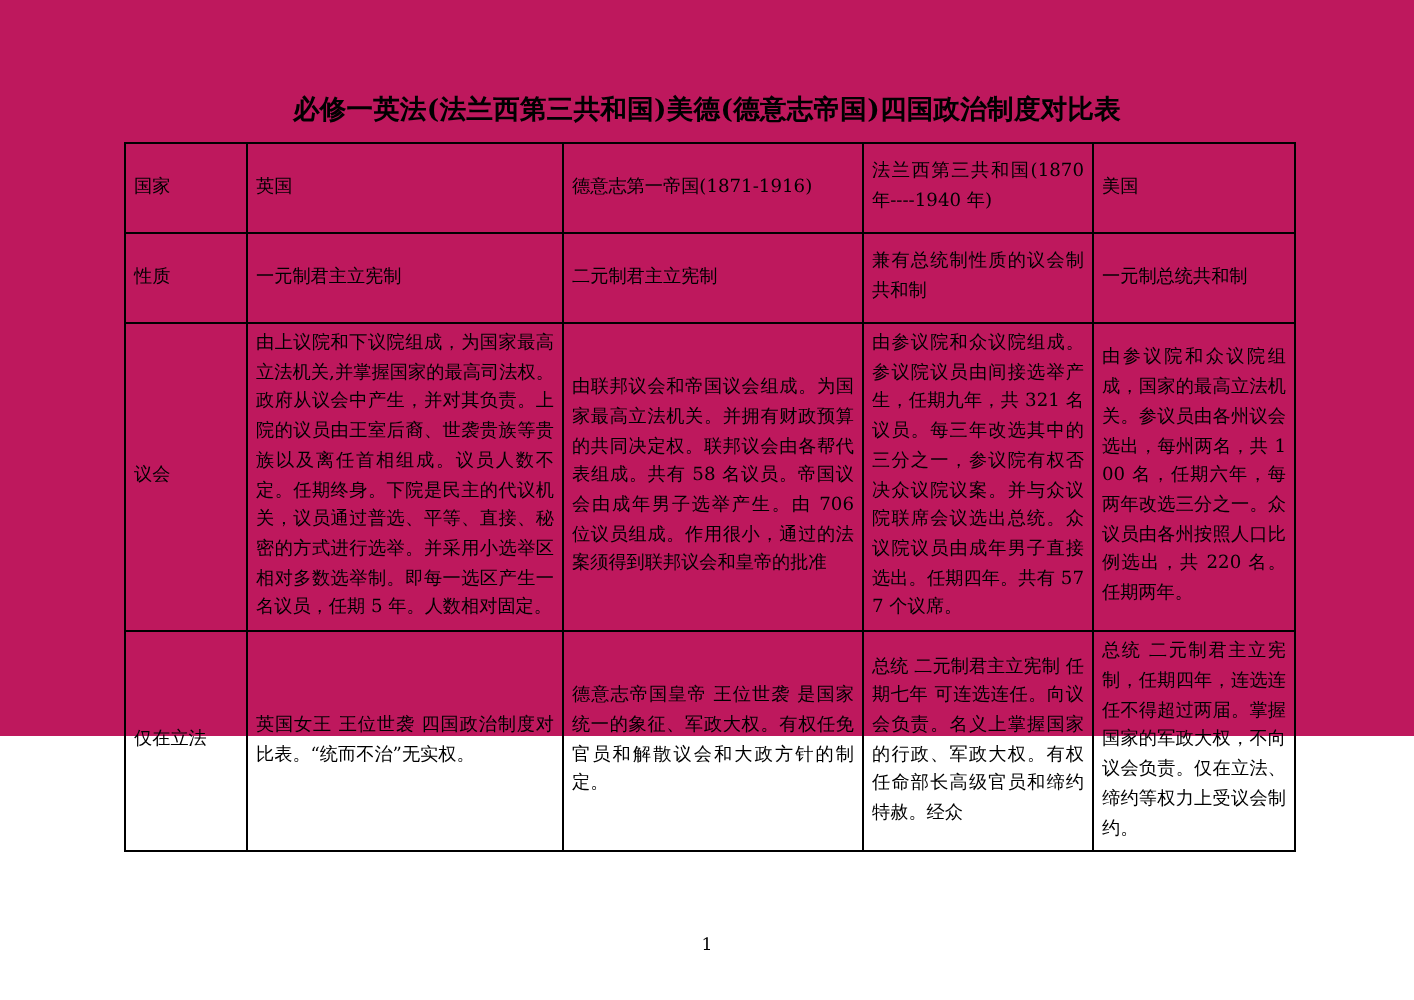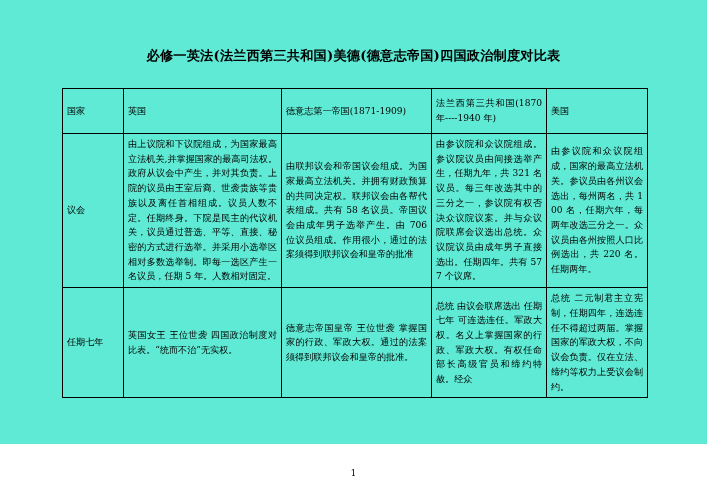--- a/index.html
+++ b/index.html
@@ -10,38 +10,38 @@
     width: 707px;
     height: 500px;
     background: #ffffff;
     font-family: "DejaVu Serif", "Liberation Serif", serif;
     color: #000000;
     overflow: hidden;
   }
   .page {
     position: relative;
     width: 707px;
-    height: 444px;
-    background: #5eead4;
+    height: 368px;
+    background: #be185d;
     box-sizing: border-box;
   }
   .doc-title {
     position: absolute;
     top: 47px;
     left: 0;
     width: 707px;
     text-align: center;
     font-size: 13.2px;
     font-weight: bold;
     letter-spacing: 0.2px;
     line-height: 1.3;
   }
   .table-wrap {
     position: absolute;
-    top: 88px;
+    top: 71px;
     left: 62px;
     width: 585px;
   }
   table.cmp {
     border-collapse: collapse;
     table-layout: fixed;
     width: 585px;
   }
   table.cmp td {
     border: 1px solid #000000;
@@ -107,39 +107,46 @@
         <col class="c0">
           <col class="c1">
           <col class="c2">
           <col class="c3">
           <col class="c4">
       </colgroup>
       <tbody>
         <tr>
           <td class="head rowlabel">国家</td>
           <td class="head">英国</td>
-          <td class="head">德意志第一帝国(1871-1909)</td>
+          <td class="head">德意志第一帝国(1871-1916)</td>
           <td class="head">法兰西第三共和国(1870 年----1940 年)</td>
           <td class="head">美国</td>
         </tr>
 
+        <tr>
+          <td class="nature rowlabel">性质</td>
+          <td class="nature">一元制君主立宪制</td>
+          <td class="nature">二元制君主立宪制</td>
+          <td class="nature">兼有总统制性质的议会制共和制</td>
+          <td class="nature">一元制总统共和制</td>
+        </tr>
 
         <tr>
           <td class="rowlabel">议会</td>
           <td class="body-cell">由上议院和下议院组成，为国家最高立法机关,并掌握国家的最高司法权。政府从议会中产生，并对其负责。上院的议员由王室后裔、世袭贵族等贵族以及离任首相组成。议员人数不定。任期终身。下院是民主的代议机关，议员通过普选、平等、直接、秘密的方式进行选举。并采用小选举区相对多数选举制。即每一选区产生一名议员，任期 5 年。人数相对固定。</td>
           <td class="body-cell">由联邦议会和帝国议会组成。为国家最高立法机关。并拥有财政预算的共同决定权。联邦议会由各帮代表组成。共有 58 名议员。帝国议会由成年男子选举产生。由 706 位议员组成。作用很小，通过的法案须得到联邦议会和皇帝的批准</td>
           <td class="body-cell">由参议院和众议院组成。参议院议员由间接选举产生，任期九年，共 321 名议员。每三年改选其中的三分之一，参议院有权否决众议院议案。并与众议院联席会议选出总统。众议院议员由成年男子直接选出。任期四年。共有 577 个议席。</td>
           <td class="body-cell">由参议院和众议院组成，国家的最高立法机关。参议员由各州议会选出，每州两名，共 100 名，任期六年，每两年改选三分之一。众议员由各州按照人口比例选出，共 220 名。任期两年。</td>
         </tr>
 
         <tr class="clip-row">
-          <td class="rowlabel">任期七年</td>
+          <td class="rowlabel">仅在立法</td>
           <td class="body-cell center">英国女王 王位世袭 四国政治制度对比表。“统而不治”无实权。</td>
-          <td class="body-cell center">德意志帝国皇帝 王位世袭 掌握国家的行政、军政大权。通过的法案须得到联邦议会和皇帝的批准。</td>
-          <td class="body-cell">总统 由议会联席选出 任期七年 可连选连任。军政大权。名义上掌握国家的行政、军政大权。有权任命部长高级官员和缔约特赦。经众</td>
+          <td class="body-cell center">德意志帝国皇帝 王位世袭 是国家统一的象征、军政大权。有权任免官员和解散议会和大政方针的制定。</td>
+          <td class="body-cell">总统 二元制君主立宪制 任期七年 可连选连任。向议会负责。名义上掌握国家的行政、军政大权。有权任命部长高级官员和缔约特赦。经众</td>
           <td class="body-cell">总统 二元制君主立宪制，任期四年，连选连任不得超过两届。掌握国家的军政大权，不向议会负责。仅在立法、缔约等权力上受议会制约。</td>
         </tr>
       </tbody>
     </table>
   </div>
 
   <div class="page-number">1</div>
 
 </div>
 

